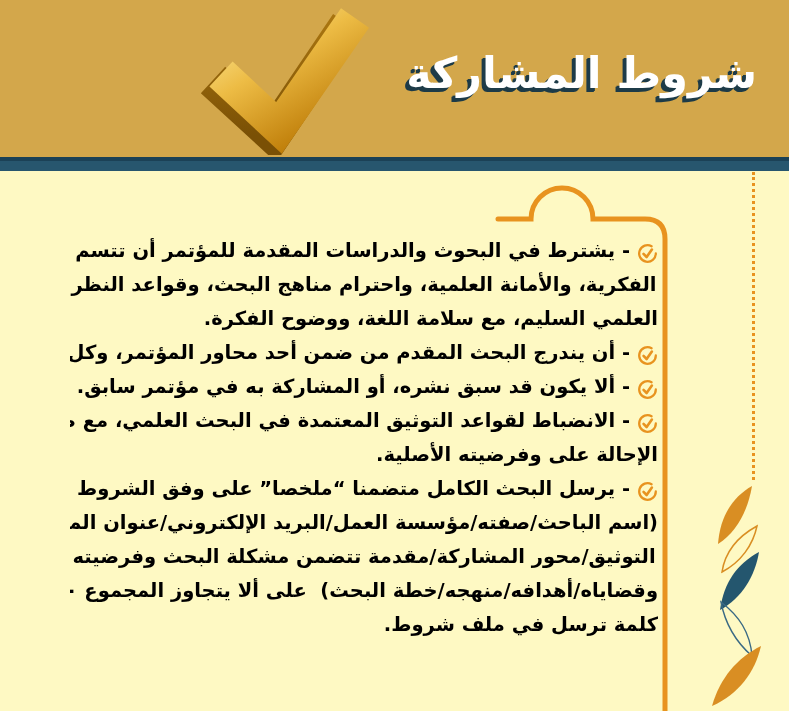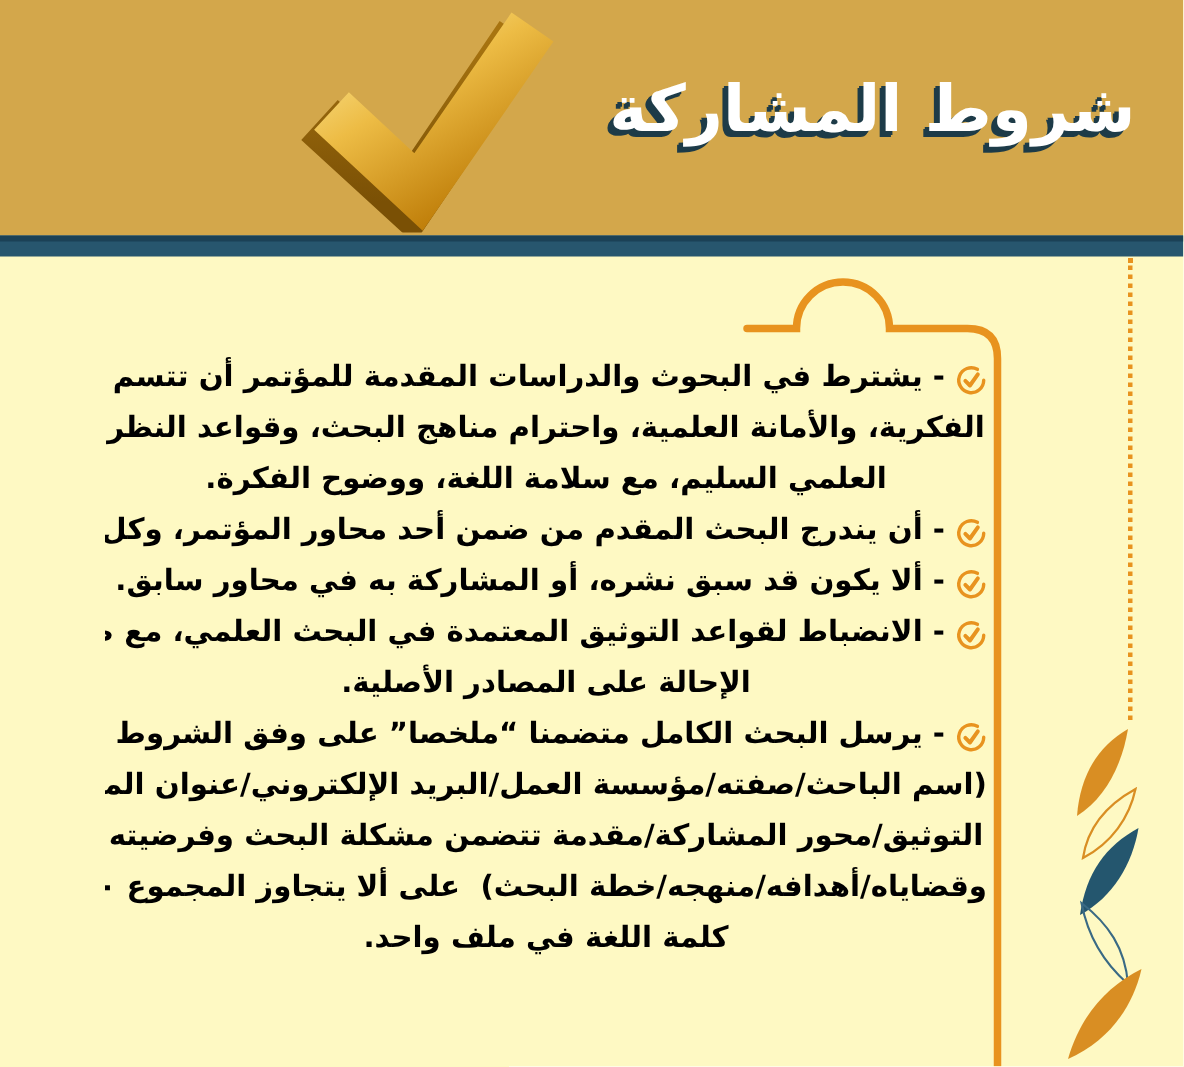--- a/index.html
+++ b/index.html
@@ -31,21 +31,21 @@
   }
   .ribbon{position:absolute;left:695px;top:480px;width:80px;height:231px;}
   
   .content{
     position:absolute;top:234px;left:70px;width:588px;
     direction:rtl;color:#000;font-weight:bold;font-size:19.5px;
     overflow:hidden;
   }
   .line{height:34px;line-height:34px;white-space:nowrap;}
   .line.right{text-align:center;}
-  .line.center{text-align:center;}
+  .line.center{}
   .line.bullet{display:flex;align-items:center;justify-content:flex-start;gap:7px;}
   .bullet-icon{flex:0 0 auto;width:21px;height:21px;display:inline-block;}
   .line-text{display:inline-block;}
 </style>
 </head>
 <body>
 
 <div class="page">
 
   <div class="header">
@@ -107,43 +107,43 @@
       <span class="line-text">- أن يندرج البحث المقدم من ضمن أحد محاور المؤتمر، وكل بحث</span>
     </div>
 
     <div class="line bullet">
       <span class="bullet-icon">
         <svg viewBox="0 0 24 24" width="21" height="21">
           <path d="M21.5,12 A9.5,9.5 0 1 1 16.7,3.7" fill="none" stroke="#e8931f" stroke-width="2.6" stroke-linecap="round"></path>
           <path d="M7.5,12.5 L11,16 L17,7.5" fill="none" stroke="#e8931f" stroke-width="3" stroke-linecap="round" stroke-linejoin="round"></path>
         </svg>
       </span>
-      <span class="line-text">- ألا يكون قد سبق نشره، أو المشاركة به في محاور سابق.</span>
+      <span class="line-text">- ألا يكون قد سبق نشره، أو المشاركة به في مؤتمر سابق.</span>
     </div>
 
     <div class="line bullet">
       <span class="bullet-icon">
         <svg viewBox="0 0 24 24" width="21" height="21">
           <path d="M21.5,12 A9.5,9.5 0 1 1 16.7,3.7" fill="none" stroke="#e8931f" stroke-width="2.6" stroke-linecap="round"></path>
           <path d="M7.5,12.5 L11,16 L17,7.5" fill="none" stroke="#e8931f" stroke-width="3" stroke-linecap="round" stroke-linejoin="round"></path>
         </svg>
       </span>
       <span class="line-text">- الانضباط لقواعد التوثيق المعتمدة في البحث العلمي، مع ضرورة</span>
     </div>
-    <div class="line center">الإحالة على المصادر الأصلية.</div>
+    <div class="line center">الإحالة على وفرضيته الأصلية.</div>
 
 
     <div class="line bullet">
       <span class="bullet-icon">
         <svg viewBox="0 0 24 24" width="21" height="21">
           <path d="M21.5,12 A9.5,9.5 0 1 1 16.7,3.7" fill="none" stroke="#e8931f" stroke-width="2.6" stroke-linecap="round"></path>
           <path d="M7.5,12.5 L11,16 L17,7.5" fill="none" stroke="#e8931f" stroke-width="3" stroke-linecap="round" stroke-linejoin="round"></path>
         </svg>
       </span>
       <span class="line-text">- يرسل البحث الكامل متضمنا “ملخصا” على وفق الشروط الآتية:</span>
     </div>
     <div class="line right">(اسم الباحث/صفته/مؤسسة العمل/البريد الإلكتروني/عنوان المقترح</div>
     <div class="line right">التوثيق/محور المشاركة/مقدمة تتضمن مشكلة البحث وفرضيته</div>
     <div class="line right">وقضاياه/أهدافه/منهجه/خطة البحث)&nbsp; على ألا يتجاوز المجموع ٦٠٠</div>
-    <div class="line center">كلمة اللغة في ملف واحد.</div>
+    <div class="line center">كلمة ترسل في ملف شروط.</div>
 
   </div>
 </div>
 
 </body></html>

